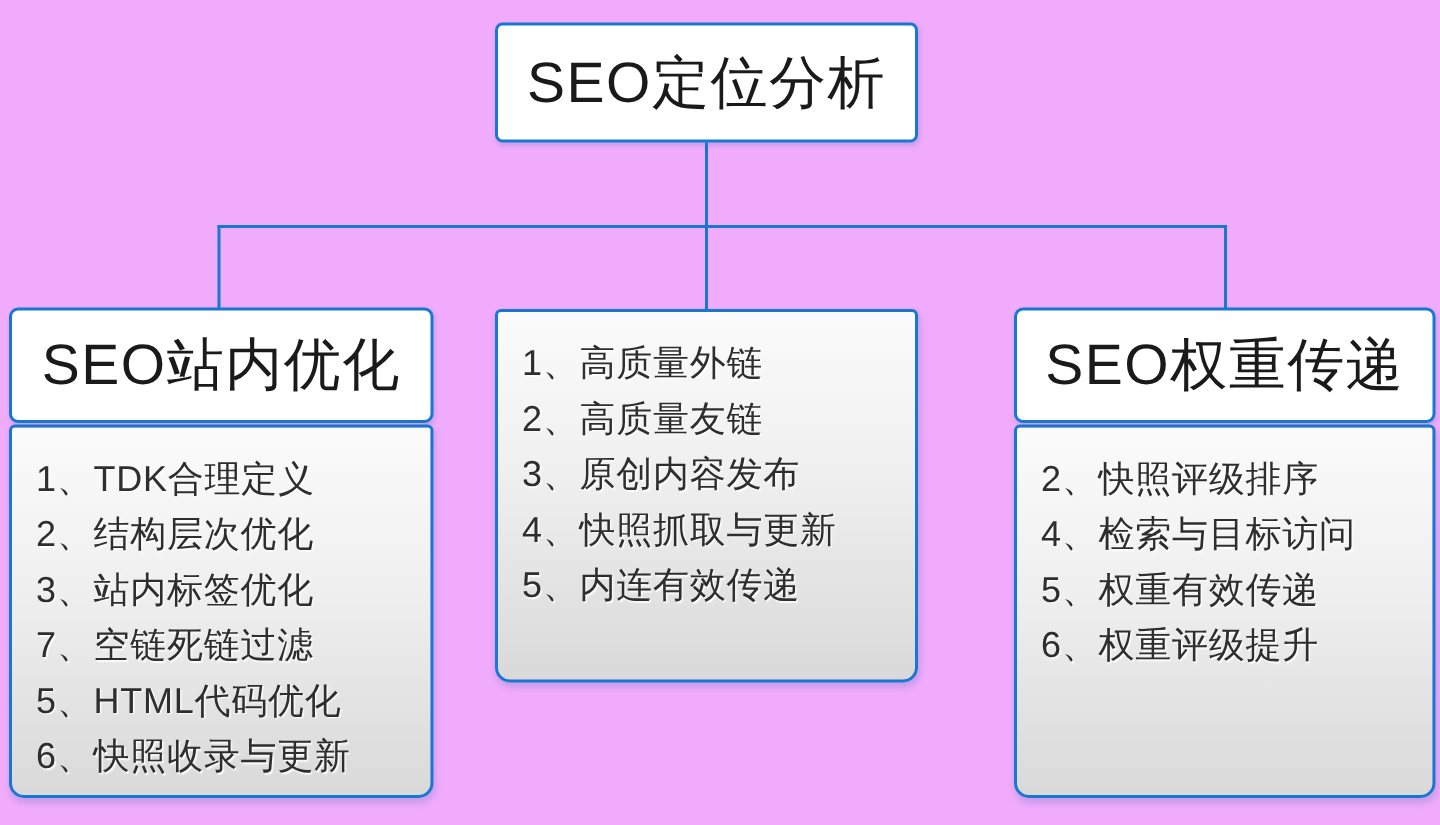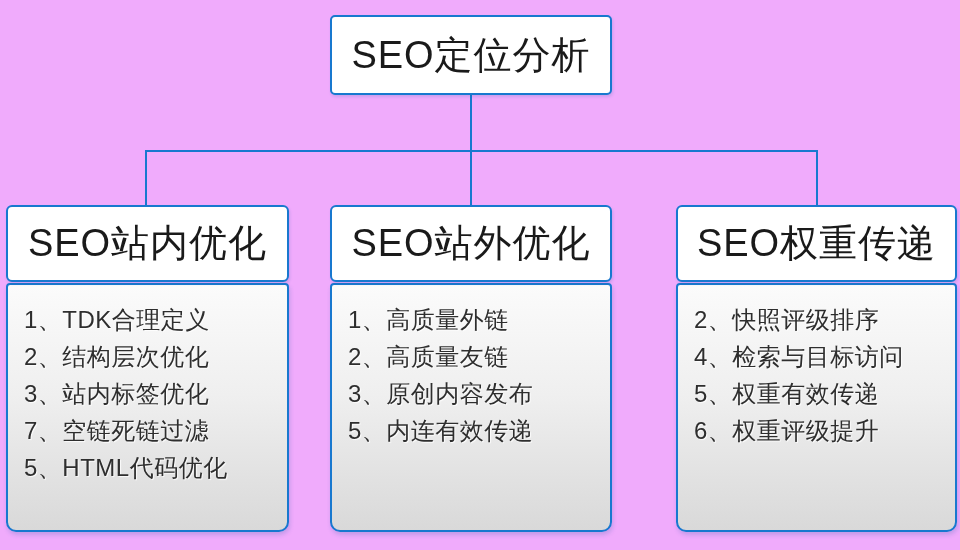--- a/index.html
+++ b/index.html
@@ -102,31 +102,30 @@
   <div class="column col-left">
     <div class="branch-header">
       <span>SEO站内优化</span>
     </div>
     <div class="branch-panel">
       <div class="list-item">1、TDK合理定义</div>
       <div class="list-item">2、结构层次优化</div>
       <div class="list-item">3、站内标签优化</div>
       <div class="list-item">7、空链死链过滤</div>
       <div class="list-item">5、HTML代码优化</div>
+      <div class="list-item">6、快照收录与更新</div>
     </div>
   </div>
 
   <div class="column col-middle">
-    <div class="branch-header">
-      <span>SEO站外优化</span>
-    </div>
     <div class="branch-panel">
       <div class="list-item">1、高质量外链</div>
       <div class="list-item">2、高质量友链</div>
       <div class="list-item">3、原创内容发布</div>
+      <div class="list-item">4、快照抓取与更新</div>
       <div class="list-item">5、内连有效传递</div>
     </div>
   </div>
 
   <div class="column col-right">
     <div class="branch-header">
       <span>SEO权重传递</span>
     </div>
     <div class="branch-panel">
       <div class="list-item">2、快照评级排序</div>

